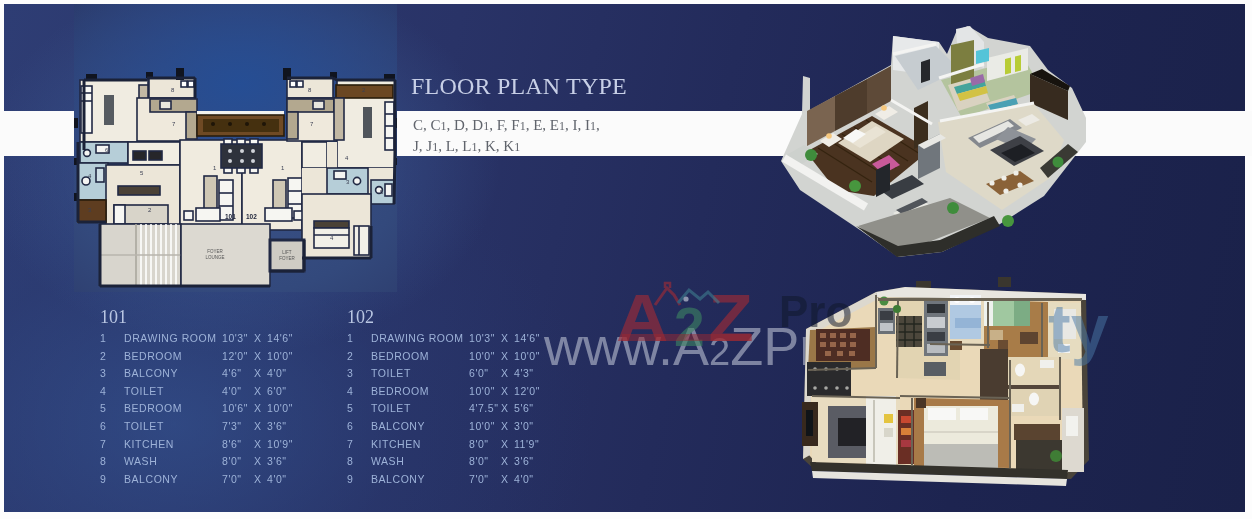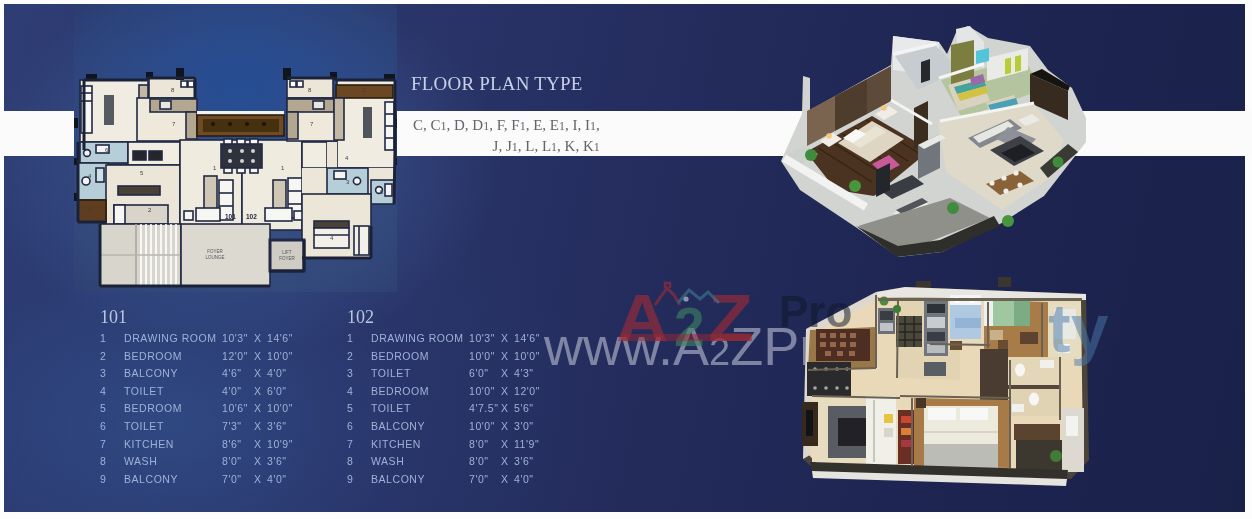--- a/index.html
+++ b/index.html
@@ -271,23 +271,23 @@
       <rect x="394" y="158" width="8" height="7"></rect>
       <rect x="146" y="72" width="7" height="6"></rect>
       <rect x="330" y="72" width="7" height="6"></rect>
     </g>
 
 <g stroke="#1b2238" stroke-width="3" fill="none">
 <path d="M84 80 L84 150 M84 80 L147 80 M147 78 L195 78 M195 78 L195 98 M287 78 L333 78 M333 78 L337 80 M337 80 L395 80 M395 80 L395 150 M395 150 L394 204 M78 142 L78 200 M78 200 L78 222 M78 222 L106 222 M100 224 L100 286 M100 286 L270 286 M270 271 L304 271 M304 240 L304 271 M371 258 L371 226 M302 258 L371 258"></path>
     </g>
 </svg>
 
-<div class="abs" style="left:411px;top:73px;font-family:'Liberation Serif',serif;font-size:19px;color:#c7cfe6;letter-spacing:0.2px;">FLOOR PLAN TYPE</div>
-
-<div class="abs" style="left:413px;top:115px;font-family:'Liberation Serif',serif;font-size:15px;line-height:20px;color:#60646c;text-align:right;">
+<div class="abs" style="left:411px;top:73px;font-family:'Liberation Serif',serif;font-size:24px;color:#c7cfe6;letter-spacing:0.2px;">FLOOR PLAN TYPE</div>
+
+<div class="abs" style="left:413px;top:115px;font-family:'Liberation Serif',serif;font-size:15px;line-height:20px;color:#60646c;">
 C, C<span style="font-size:12px">1</span>, D, D<span style="font-size:12px">1</span>, F, F<span style="font-size:12px">1</span>, E, E<span style="font-size:12px">1</span>, I, I<span style="font-size:12px">1</span>,<br>
 J, J<span style="font-size:12px">1</span>, L, L<span style="font-size:12px">1</span>, K, K<span style="font-size:12px">1</span>
 </div>
 
 <div class="abs" style="left:544px;top:315px;font-size:54px;color:#c9cedd;opacity:0.55;">www.A<span style="font-size:38px">2</span>ZProperty</div>
 
 <div class="abs" style="left:616px;top:279px;font-size:67px;font-weight:bold;color:#a62b34;opacity:0.6;transform:scaleX(1.08);transform-origin:0 0;">A<span style="visibility:hidden">_</span>Z</div>
 
 <div class="abs" style="left:674px;top:295px;font-size:55px;font-weight:bold;color:#3d8562;opacity:0.6;">2</div>
 

